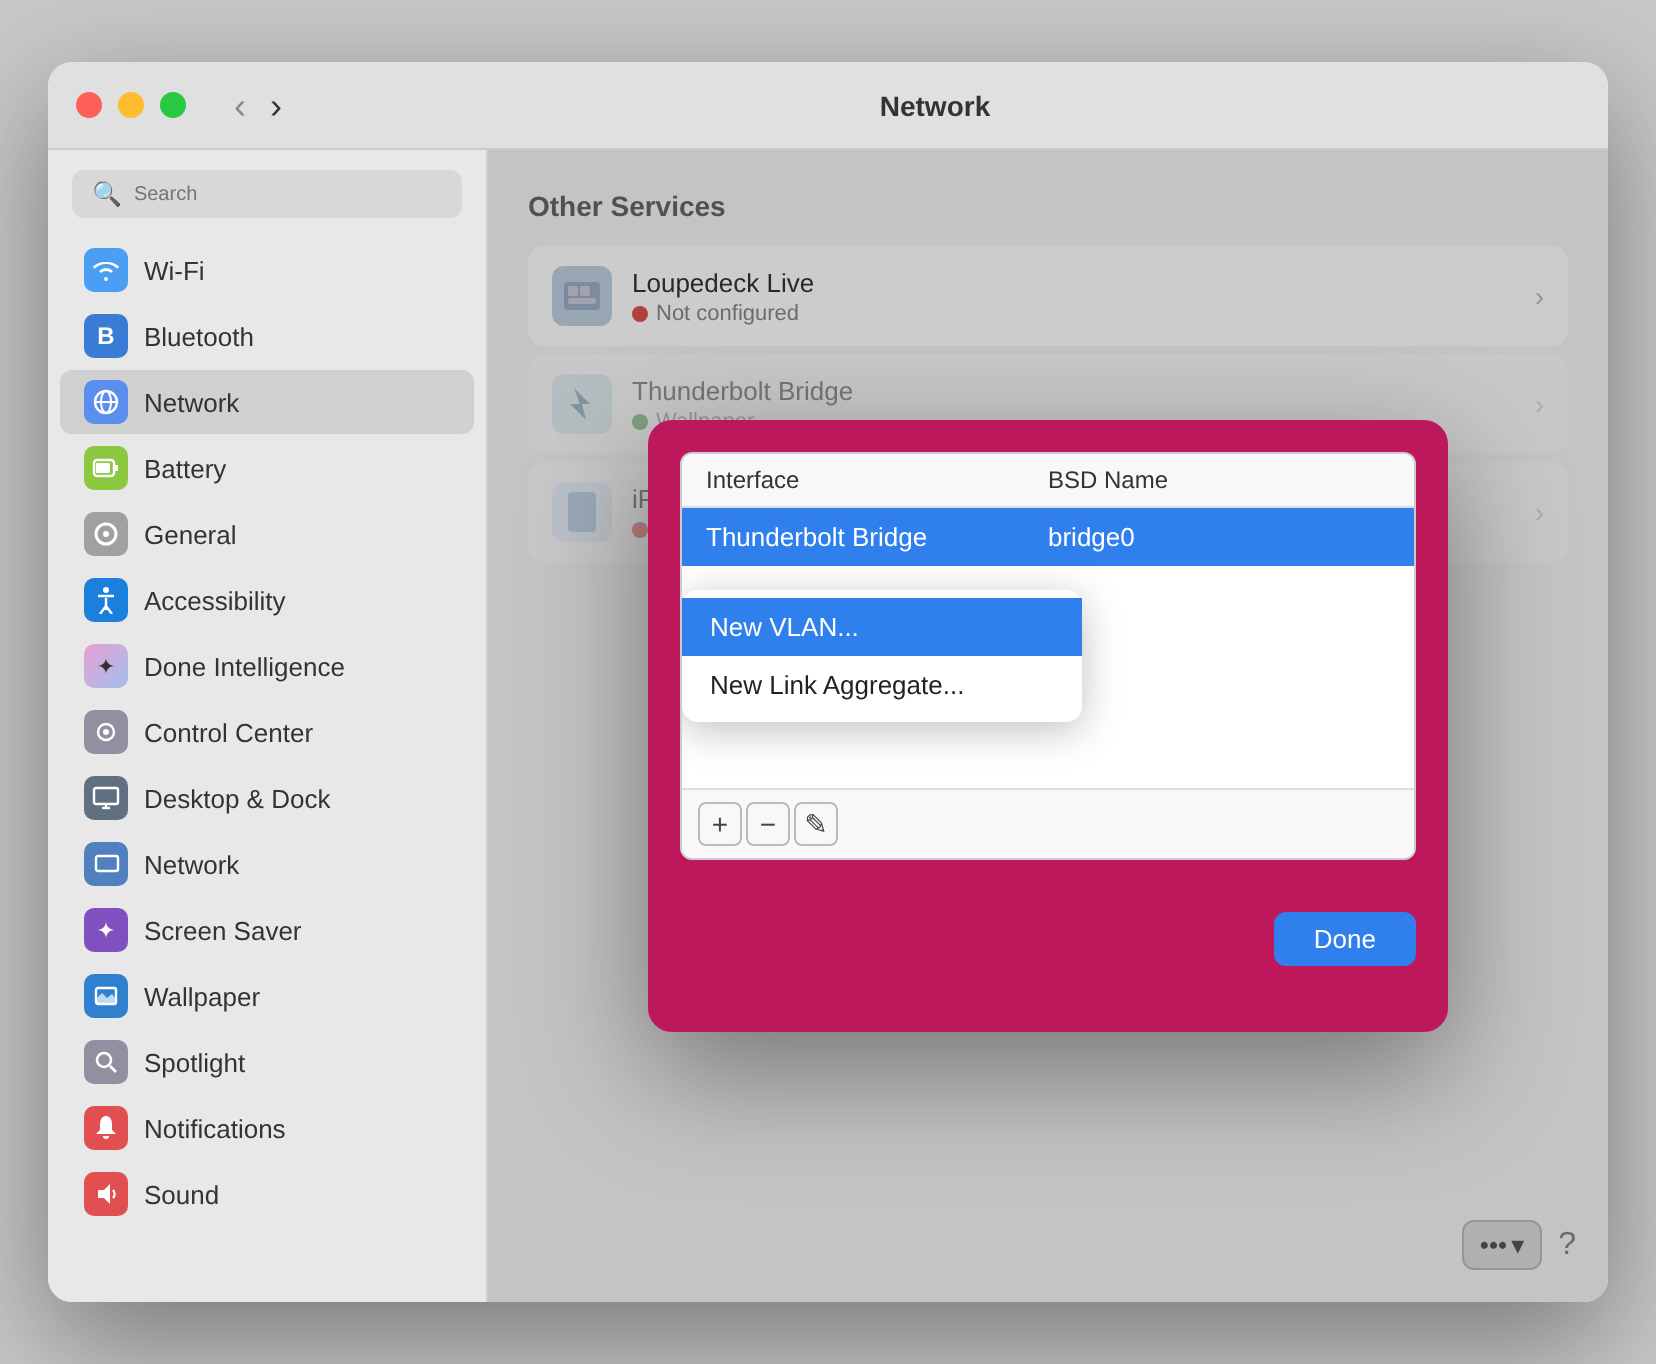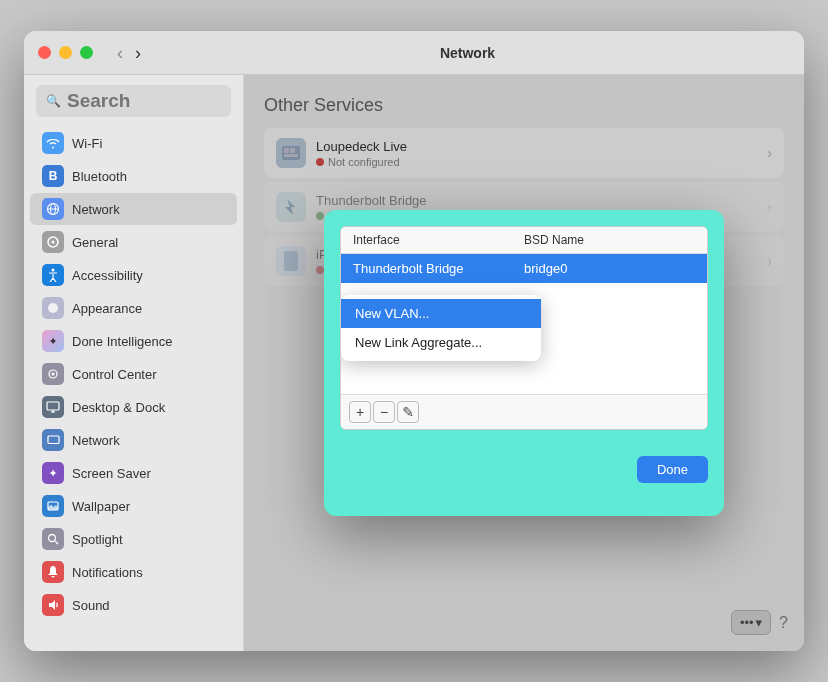--- a/index.html
+++ b/index.html
@@ -89,24 +89,23 @@
       gap: 6px;
     }
     .search-icon {
       color: #999;
       font-size: 12px;
     }
     .search-input {
       background: none;
       border: none;
       outline: none;
-      font-size: 19px;
+      font-size: 10px;
       color: #666;
       width: 100%;
-      font-weight: bold;
     }
     .sidebar-item {
       display: flex;
       align-items: center;
       gap: 8px;
       padding: 5px 12px;
       cursor: pointer;
       border-radius: 6px;
       margin: 1px 6px;
       font-size: 13px;
@@ -140,22 +139,22 @@
     .icon-notif { background: #e05050; color: white; }
     .icon-sound { background: #e05050; color: white; }
     .main-content {
       flex: 1;
       padding: 20px;
       background: #f5f5f5;
       position: relative;
       overflow: hidden;
     }
     .section-title {
-      font-size: 18px;
-      font-weight: 400;
+      font-size: 14px;
+      font-weight: 700;
       color: #666;
       margin-bottom: 12px;
     }
     .service-item {
       display: flex;
       align-items: center;
       background: white;
       border-radius: 8px;
       padding: 10px 12px;
       margin-bottom: 4px;
@@ -214,21 +213,21 @@
     .modal-overlay {
       position: absolute;
       top: 0; left: 0; right: 0; bottom: 0;
       background: rgba(0,0,0,0.2);
       display: flex;
       align-items: center;
       justify-content: center;
       z-index: 100;
     }
     .modal {
-      background: #5eead4;
+      background: #be185d;
       border-radius: 12px;
       box-shadow: 0 20px 60px rgba(0,0,0,0.4);
       width: 400px;
       padding: 0;
       overflow: visible;
     }
     .modal-body {
       padding: 16px;
     }
     .table-container {
@@ -367,20 +366,30 @@
         <div class="sidebar-icon icon-network">
           <svg width="14" height="14" viewBox="0 0 14 14" fill="none">
             <circle cx="7" cy="7" r="5.5" stroke="white" stroke-width="1.2" fill="none"></circle>
             <ellipse cx="7" cy="7" rx="2.5" ry="5.5" stroke="white" stroke-width="1" fill="none"></ellipse>
             <line x1="1.5" y1="7" x2="12.5" y2="7" stroke="white" stroke-width="1"></line>
           </svg>
         </div>
         <span>Network</span>
       </div>
 
+      <div class="sidebar-item">
+        <div class="sidebar-icon icon-battery">
+          <svg width="14" height="10" viewBox="0 0 14 10">
+              <rect x="1" y="1" width="10" height="8" rx="1.5" fill="none" stroke="white" stroke-width="1.2"></rect>
+              <rect x="2" y="2.5" width="7" height="5" rx="0.5" fill="white"></rect>
+              <path d="M11.5 3.5h1.5v3h-1.5z" fill="white"></path>
+            </svg>
+        </div>
+        <span>Battery</span>
+      </div>
 
       <div class="sidebar-item">
         <div class="sidebar-icon icon-general">
           <svg width="14" height="14" viewBox="0 0 14 14">
               <circle cx="7" cy="7" r="5" fill="none" stroke="white" stroke-width="1.5"></circle>
               <circle cx="7" cy="7" r="1.5" fill="white"></circle>
             </svg>
         </div>
         <span>General</span>
       </div>
@@ -388,26 +397,20 @@
       <div class="sidebar-item">
         <div class="sidebar-icon icon-accessibility">
           <svg width="14" height="14" viewBox="0 0 14 14">
               <circle cx="7" cy="2" r="1.5" fill="white"></circle>
               <path d="M3 5h8M7 6v6M4 14l3-4 3 4" stroke="white" stroke-width="1.2" fill="none"></path>
             </svg>
         </div>
         <span>Accessibility</span>
       </div>
 
-      <div class="sidebar-item">
-        <div class="sidebar-icon icon-appearance">
-          <div style="width:10px;height:10px;border-radius:50%;background:white;opacity:0.8;"></div>
-        </div>
-        <span>Appearance</span>
-      </div>
 
       <div class="sidebar-item">
         <div class="sidebar-icon icon-apple-intel">
           <span style="font-size:11px;">✦</span>
         </div>
         <span>Done Intelligence</span>
       </div>
 
       <div class="sidebar-item">
         <div class="sidebar-icon icon-control">

